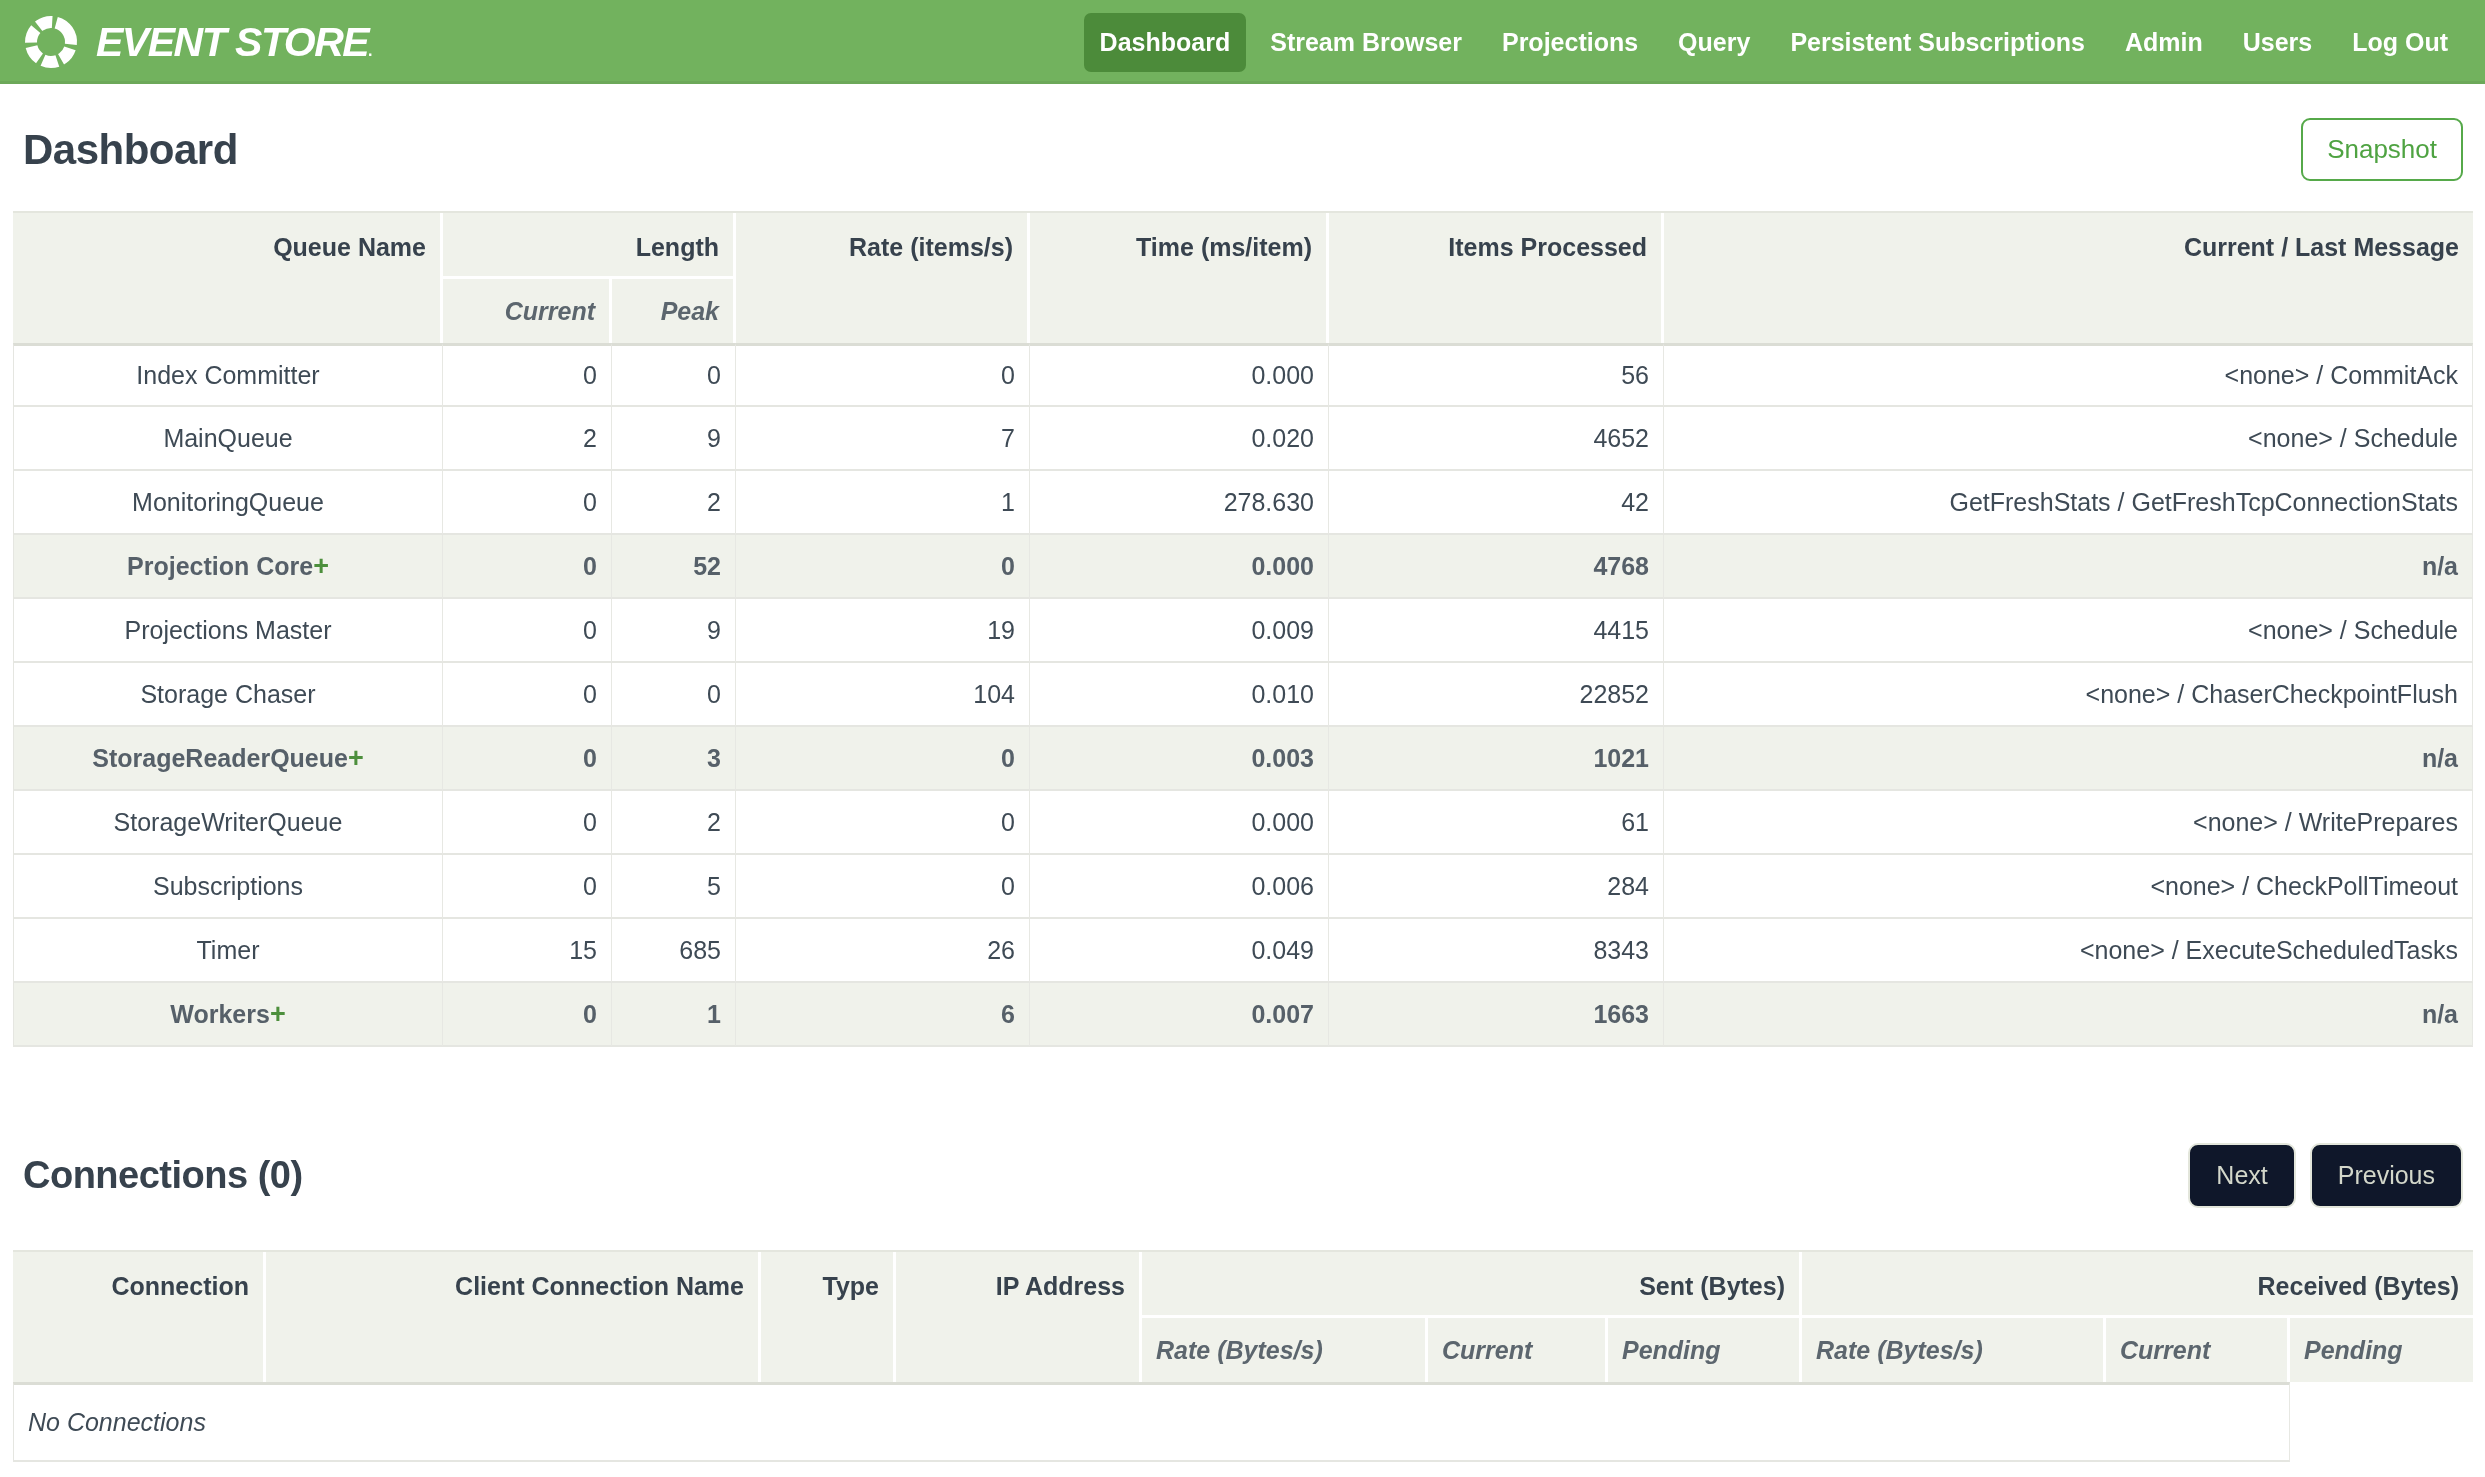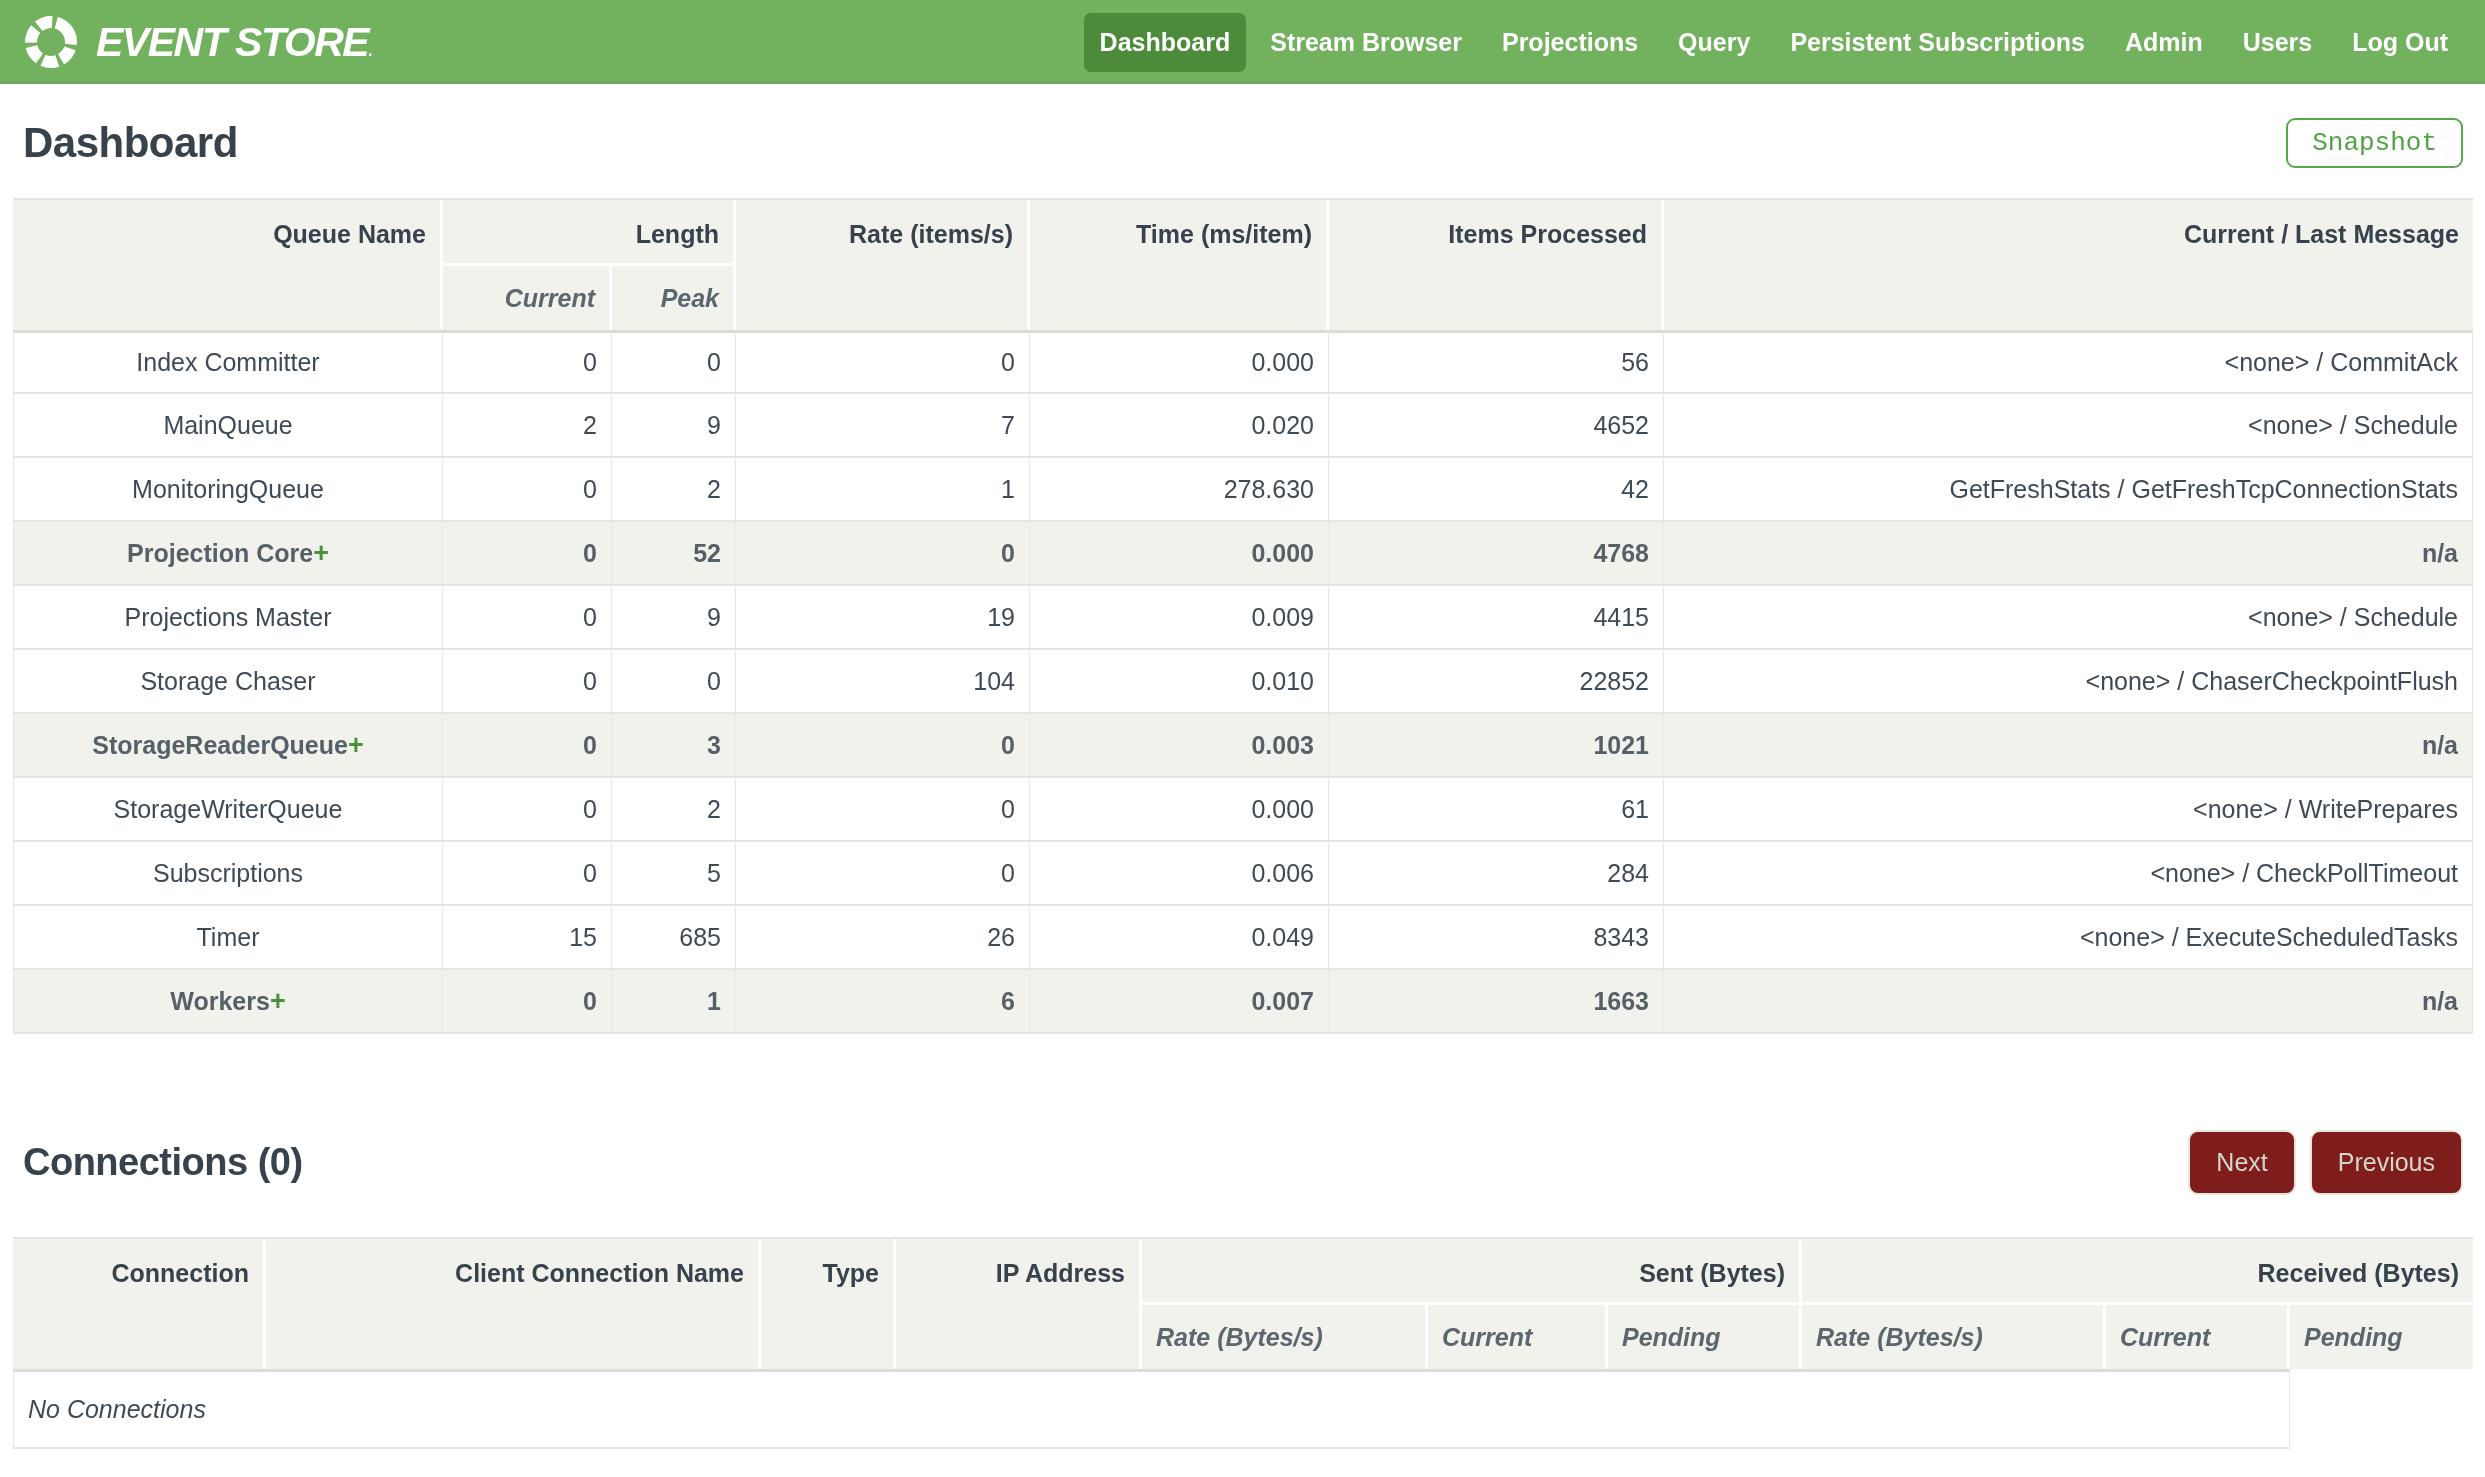--- a/index.html
+++ b/index.html
@@ -58,27 +58,27 @@
     align-items: center;
     margin: 34px 10px 30px 10px;
   }
   h1.page-title {
     margin: 0;
     font-size: 42px;
     color: #37424d;
     letter-spacing: -0.5px;
   }
   .snapshot-btn {
-    font-family: Liberation Mono, monospace;
+    font-family: Liberation Sans, sans-serif;
     font-size: 26px;
     color: #4fa342;
     background: #ffffff;
     border: 2px solid #56a94a;
     border-radius: 9px;
-    padding: 8px 24px;
+    padding: 14px 24px;
     cursor: pointer;
   }
 
   
   table.data-table {
     width: 100%;
     table-layout: fixed;
     border-collapse: separate;
     border-spacing: 0;
     font-size: 25px;
@@ -133,21 +133,21 @@
     justify-content: space-between;
     align-items: center;
     margin: 96px 10px 42px 10px;
   }
   h2.conn-title { margin: 0; font-size: 38px; color: #37424d; letter-spacing: -0.5px; }
   .pager { display: flex; gap: 14px; }
   .pager-btn {
     font-family: "Liberation Sans", sans-serif;
     font-size: 25px;
     color: #d3d7ca;
-    background: #7f1d1d;
+    background: #0f172a;
     border: 2px solid #e3e6db;
     border-radius: 10px;
     padding: 16px 26px;
     cursor: default;
   }
   .conn-table thead th.sub { text-align: left; }
   .conn-table td.empty-cell {
     font-style: italic;
     text-align: left;
     color: #3e4a55;

